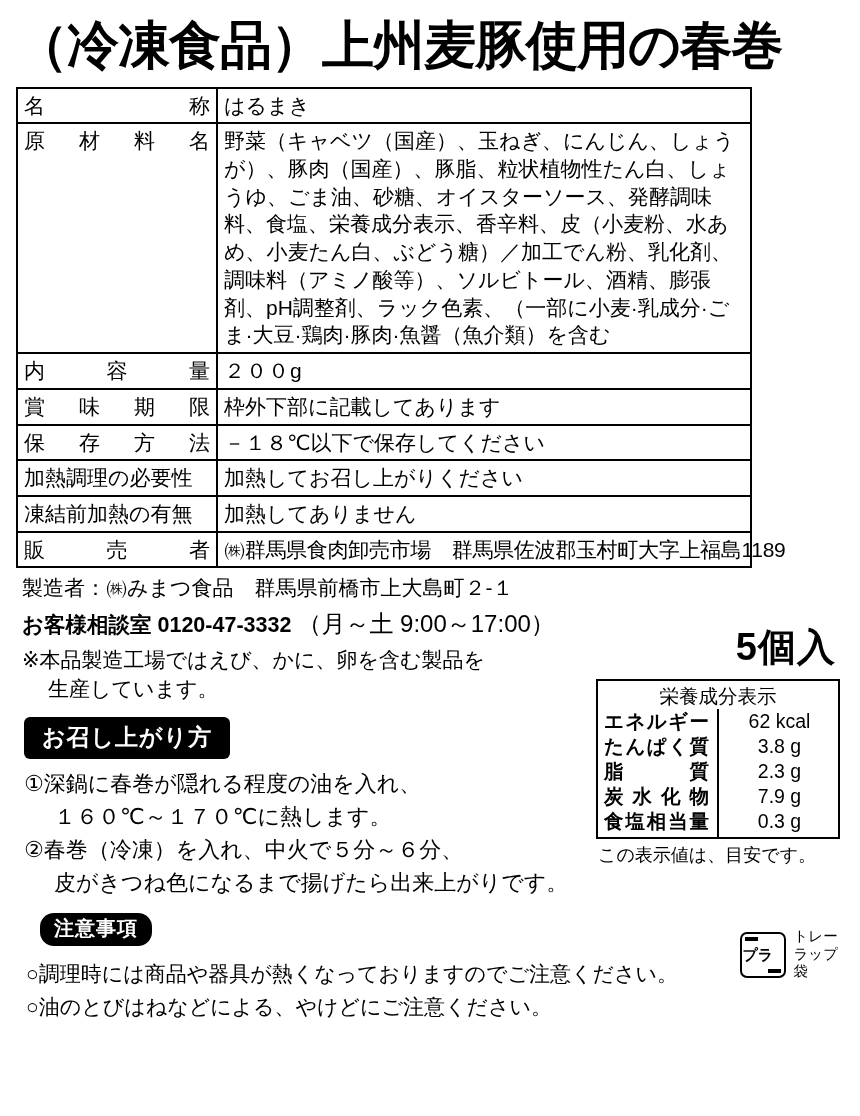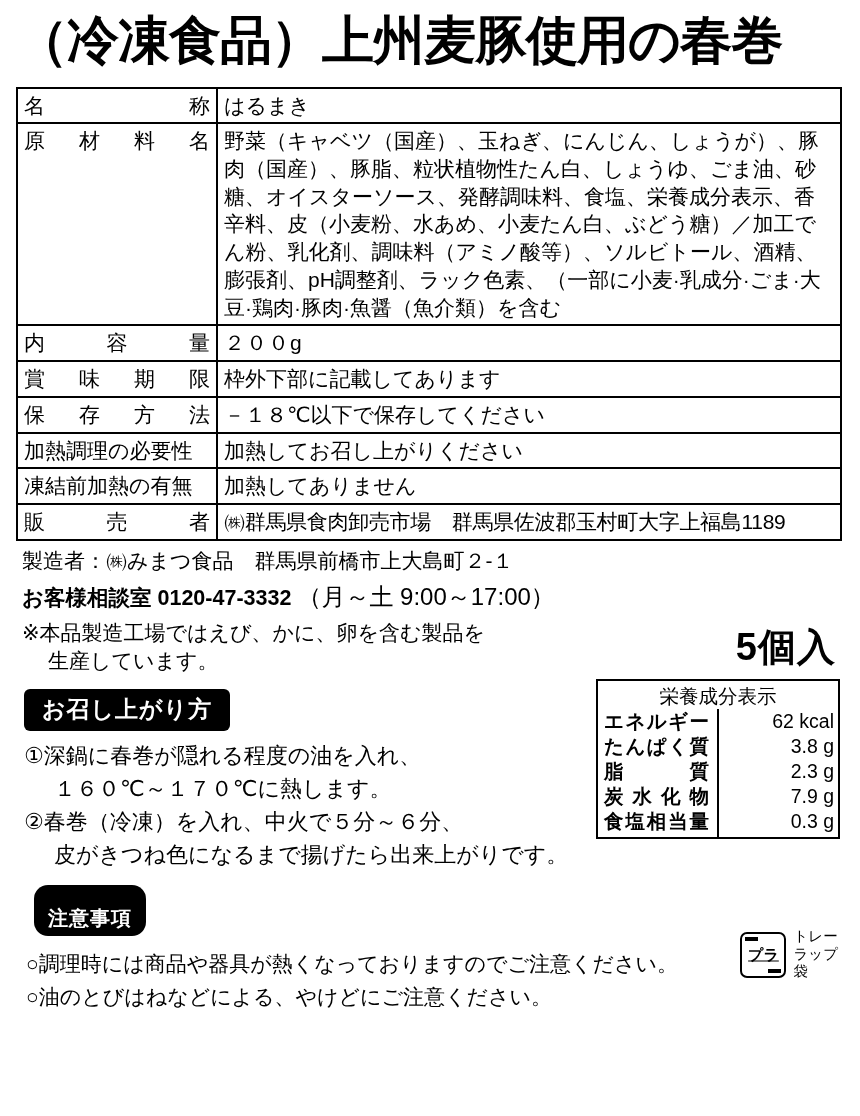--- a/index.html
+++ b/index.html
@@ -24,27 +24,26 @@
   }
 
   
   .title {
     font-size: 52px;
     line-height: 1.05;
     font-weight: 700;
     letter-spacing: -1px;
     white-space: nowrap;
     margin: 4px 0 14px 0;
-    font-family: Liberation Mono, monospace;
   }
 
   
   table.label-table {
     border-collapse: collapse;
-    width: 826px;
+    width: 736px;
     table-layout: fixed;
   }
   table.label-table td {
     border: 2px solid #000;
     padding: 3px 6px;
     font-size: 21px;
     vertical-align: top;
     line-height: 1.32;
   }
   td.key {
@@ -112,23 +111,23 @@
     color: #fff;
     font-size: 23px;
     font-weight: 700;
     padding: 5px 18px 6px 18px;
     border-radius: 6px;
     margin: 14px 0 8px 8px;
     letter-spacing: 1px;
   }
   .pill.small {
     font-size: 20px;
-    padding: 20px 14px 4px 14px;
+    padding: 2px 14px 4px 14px;
     border-radius: 14px;
-    margin-left: 18px;
+    margin-left: 24px;
   }
 
   
   .steps {
     font-size: 22px;
     line-height: 1.5;
     margin-left: 8px;
   }
   .steps .line2 {
     display: block;
@@ -183,21 +182,20 @@
     text-align: justify;
     text-align-last: justify;
     border-right: 2px solid #000;
     width: 146px;
     padding-left: 6px;
     padding-right: 8px;
     white-space: nowrap;
     font-weight: bold;
   }
   table.nutrition td.nut-val {
-    text-align: right;
     padding-right: 4px;
     white-space: nowrap;
   }
   table.nutrition tr.last td {
     padding-bottom: 3px;
   }
   .nut-note {
     font-size: 18px;
     margin-top: 4px;
     text-align: left;
@@ -218,24 +216,22 @@
     height: 42px;
     border: 2.5px solid #000;
     border-radius: 7px;
     position: relative;
     margin-right: 7px;
   }
   .recycle-mark .pla {
     position: absolute;
     left: 0; right: 0; top: 50%;
     transform: translateY(-50%);
-    text-align: center;
     font-size: 15px;
     font-weight: 700;
-    text-decoration: underline;
   }
   .recycle-mark .arrow-tl {
     position: absolute;
     left: 3px; top: 3px;
     width: 13px; height: 4px;
     background: #000;
   }
   .recycle-mark .arrow-br {
     position: absolute;
     right: 3px; bottom: 3px;
@@ -349,20 +345,21 @@
           <td class="nut-name">炭 水 化 物</td>
           <td class="nut-val">7.9 g</td>
         </tr>
         <tr class="last">
           <td class="nut-name">食塩相当量</td>
           <td class="nut-val">0.3 g</td>
         </tr>
       </tbody>
     </table>
 
+    <div class="nut-note">この表示値は、目安です。</div>
   </div>
 
   <div class="recycle">
     <div class="recycle-mark">
       <div class="arrow-tl"></div>
       <div class="arrow-br"></div>
       <div class="pla">プラ</div>
     </div>
     <div class="recycle-text">
       <div>トレー</div>

